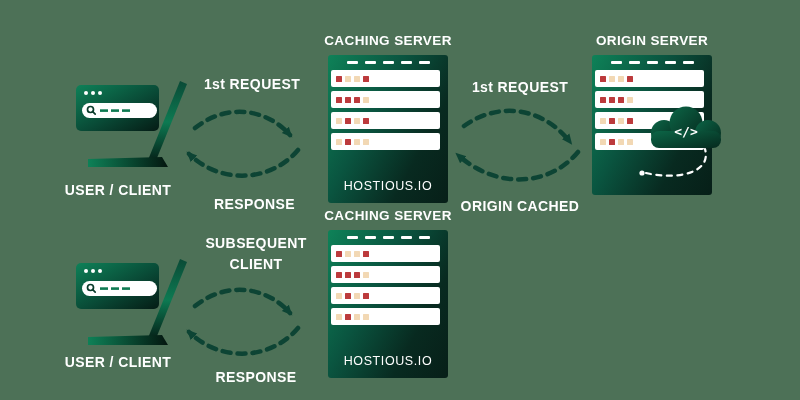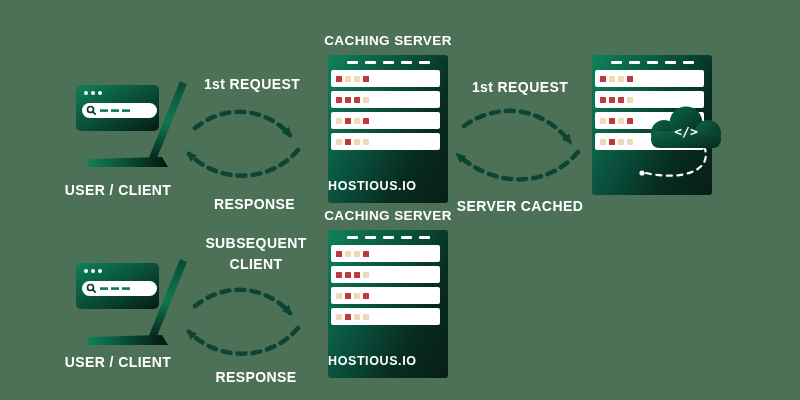--- a/index.html
+++ b/index.html
@@ -11,22 +11,22 @@
   .label.small{font-size:13.5px;}
   
   .server{position:absolute;width:120px;border-radius:3px;
           background:linear-gradient(118deg,#0e8258 0%,#0a5540 38%,#082a20 72%,#071f18 100%);}
   .srv-dashes{display:flex;justify-content:center;gap:7px;padding-top:6px;}
   .srv-dash{width:11px;height:3px;background:#fff;border-radius:1px;}
   .srv-rows{padding:6px 8px 0 3px;}
   .srv-row{background:#fff;border-radius:2px;height:17px;margin-bottom:4px;
            display:flex;align-items:center;padding-left:5px;gap:3px;}
   .sq{width:6px;height:6px;display:inline-block;border-radius:.5px;}
-  .srv-brand{position:absolute;left:0;right:0;bottom:10px;color:#fff;
-             font-weight:700;font-size:12.5px;letter-spacing:.6px;}
+  .srv-brand{position:absolute;left:0;right:0;bottom:10px;text-align:center;color:#fff;
+             font-weight:400;font-size:12.5px;letter-spacing:.6px;}
   .abs{position:absolute;}
   svg{display:block;}
   .defs{position:absolute;width:0;height:0;}
 </style>
 </head>
 <body style="--bg: #4d7157; --arrow: #0d4434;">
 
 <svg class="defs" aria-hidden="true">
   <defs>
     <linearGradient id="winGrad" x1="0" y1="0" x2="1" y2="1">
@@ -120,22 +120,23 @@
         </div>
       </div>
     <div class="srv-brand">HOSTIOUS.IO</div>
   </div>
 
   <svg class="abs" style="left:452px;top:100px" width="138" height="95" viewBox="0 0 138 95">
     <path d="M 12,26 C 45,2 90,6 118,42" fill="none" style="stroke:var(--arrow,#0d4434)" stroke-width="4.5" stroke-linecap="round" stroke-dasharray="8 7" marker-end="url(#ah)"></path>
     <path d="M 126,52 C 98,86 45,90 6,55" fill="none" style="stroke:var(--arrow,#0d4434)" stroke-width="4.5" stroke-linecap="round" stroke-dasharray="8 7" marker-end="url(#ah)"></path>
   </svg>
   <div class="label" style="left:460px;top:77px;width:120px">1st REQUEST</div>
-  <div class="label" style="left:450px;top:196px;width:140px">SERVER CACHED</div>
-
+  <div class="label" style="left:450px;top:196px;width:140px">ORIGIN CACHED</div>
+
+  <div class="label small" style="left:587px;top:31px;width:130px">ORIGIN SERVER</div>
   <div class="server" style="left:592px;top:55px;height:140px">
     <div class="srv-dashes">
       <span class="srv-dash"></span>
         <span class="srv-dash"></span>
         <span class="srv-dash"></span>
         <span class="srv-dash"></span>
         <span class="srv-dash"></span>
     </div>
     <div class="srv-rows">
         <div class="srv-row">

